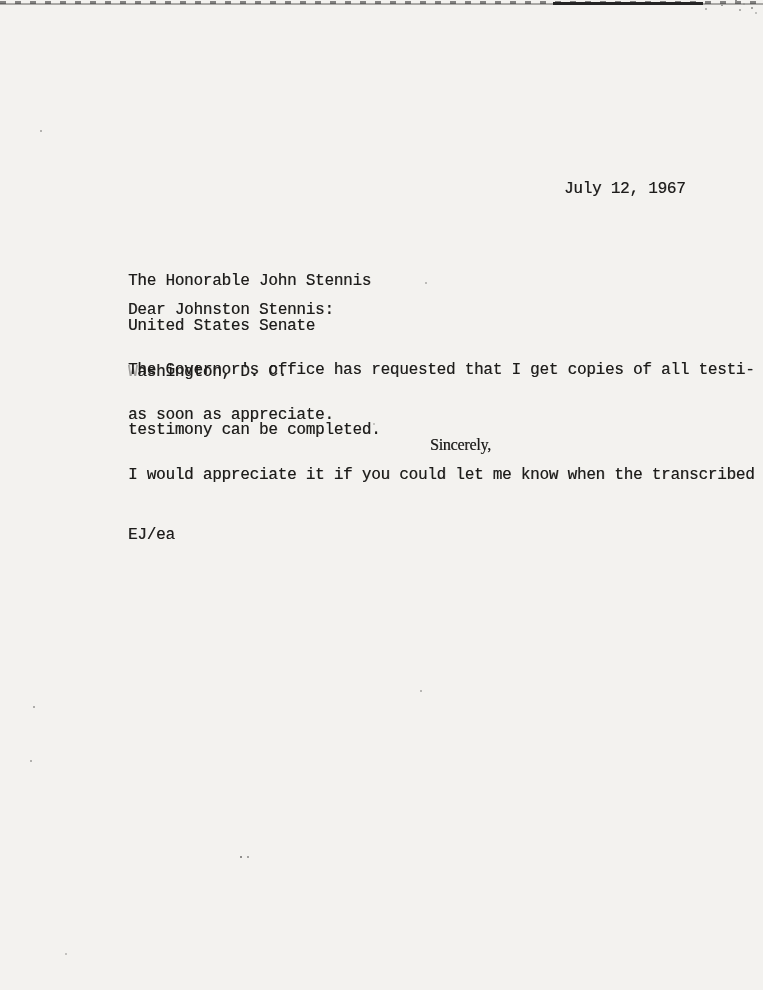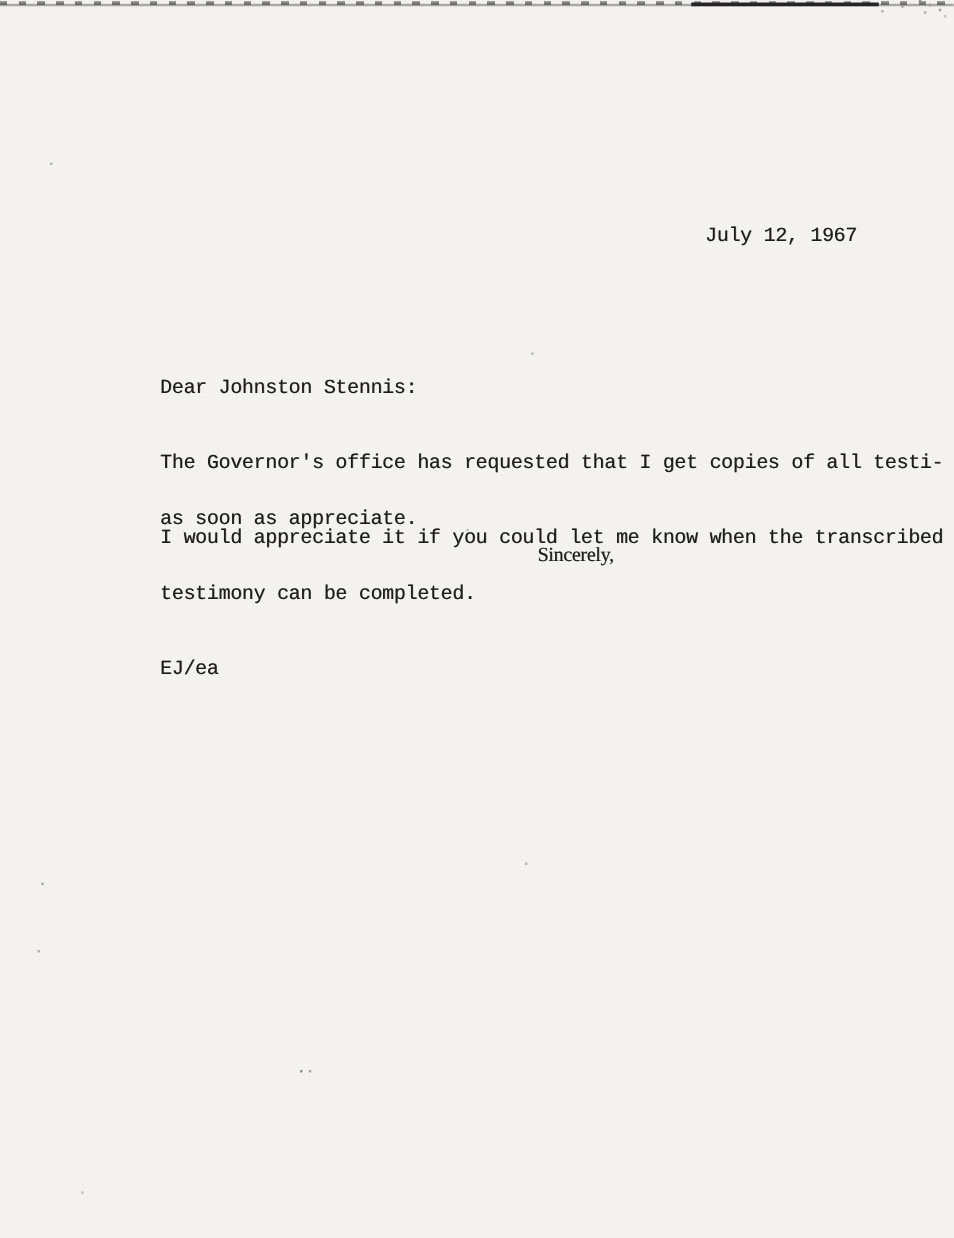--- a/index.html
+++ b/index.html
@@ -76,31 +76,36 @@
     <div class="edge-line"></div>
     <div class="edge-dashes"></div>
     <div class="edge-solid"></div>
     <div class="edge-corner"></div>
   </div>
 
   <div class="noise"></div>
 
   <div class="txt" style="left:564px; top:182px;">July 12, 1967</div>
 
+  <div class="txt" style="left:128px; top:243px;">
+    <div>The Honorable John Stennis</div>
+    <div>United States Senate</div>
+    <div><span class="faded-w">W</span><span>ashington, D. C.</span></div>
+  </div>
 
   <div class="txt" style="left:128px; top:303px;">Dear Johnston Stennis:</div>
 
   <div class="txt" style="left:128px; top:332px;">
     <div>The Governor's office has requested that I get copies of all testi-</div>
     <div>as soon as appreciate.</div>
   </div>
 
   <div class="txt" style="left:128px; top:392px;">
+    <div>testimony can be completed.</div>
     <div>I would appreciate it if you could let me know when the transcribed</div>
-    <div>testimony can be completed.</div>
   </div>
 
   <div class="txt" style="left:430px; top:437px;font-family:Liberation Serif, serif;">Sincerely,</div>
 
 
   <div class="txt" style="left:128px; top:528px;">EJ/ea</div>
 
 </div>
 
 </body></html>

